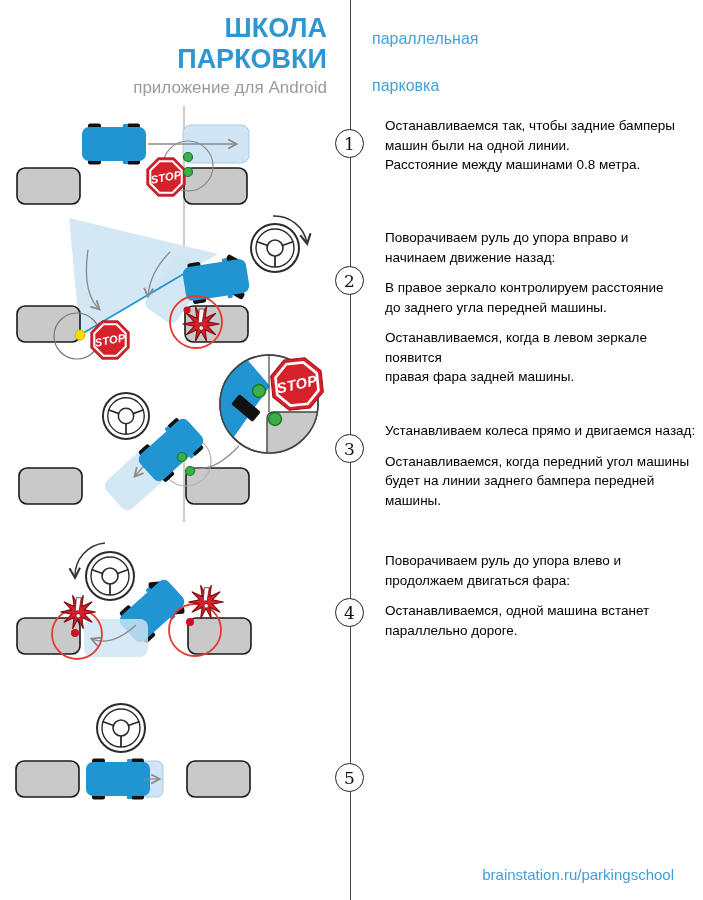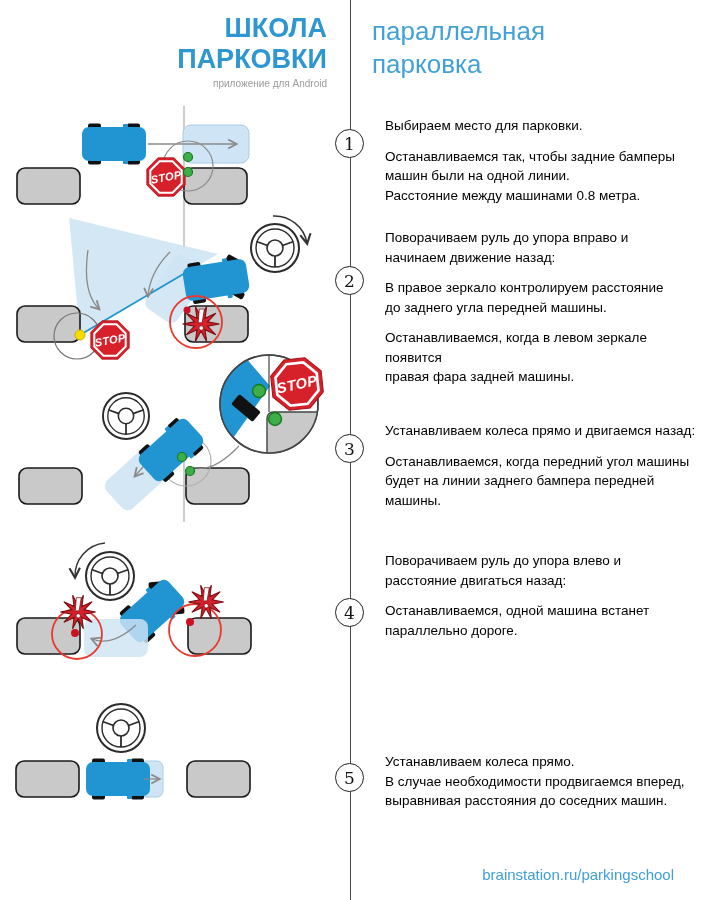--- a/index.html
+++ b/index.html
@@ -6,24 +6,24 @@
   .page {
     position:relative; width:703px; height:900px; background:#ffffff;
     font-family:"Liberation Sans", sans-serif; overflow:hidden;
   }
   .divider { position:absolute; left:350px; top:0; width:1px; height:900px; background:#4a4a4a; }
 
   .app-title {
     position:absolute; top:13px; right:376px; text-align:right;
     font-size:27px; font-weight:bold; color:#2e96d0; line-height:31px; white-space:pre-line;
   }
-  .app-subtitle { position:absolute; top:78px; right:376px; font-size:10px; color:#9b9b9b; }
+  .app-subtitle { position:absolute; top:78px; right:376px; font-size:17px; color:#9b9b9b; }
   .page-title {
-    position:absolute; left:372px; top:15px; font-size:26px; color:#43a1d8;
-    line-height:33px; white-space:pre-line;
+    position:absolute; left:372px; top:15px; font-size:16px; color:#43a1d8;
+    line-height:47px; white-space:pre-line;
   }
 
   .step-num {
     position:absolute; left:335px; width:27px; height:27px; border:1.4px solid #222;
     border-radius:50%; background:#fff; display:flex; align-items:center; justify-content:center;
     font-family:"DejaVu Serif", serif; font-size:17px; color:#111; z-index:5;
   }
   .n1{top:129px} .n2{top:266px} .n3{top:434px} .n4{top:598px} .n5{top:763px}
 
   .step-text { position:absolute; left:385px; width:312px; font-size:13.5px; line-height:19.5px; color:#000; }
@@ -59,48 +59,42 @@
       <span>3</span>
     </div>
   <div class="step-num n4">
       <span>4</span>
     </div>
   <div class="step-num n5">
       <span>5</span>
     </div>
 
   <div class="step-text s1">
-    <p>Выбираем место для парковки.</p>
     <p>Останавливаемся так, чтобы задние бамперы
 машин были на одной линии.
 Расстояние между машинами 0.8 метра.</p>
   </div>
   <div class="step-text s3">
     <p>Устанавливаем колеса прямо и двигаемся назад:</p>
     <p>Останавливаемся, когда передний угол машины
 будет на линии заднего бампера передней машины.</p>
   </div>
   <div class="step-text s2">
     <p>Поворачиваем руль до упора вправо и
 начинаем движение назад:</p>
     <p>В правое зеркало контролируем расстояние
 до заднего угла передней машины.</p>
     <p>Останавливаемся, когда в левом зеркале появится
 правая фара задней машины.</p>
   </div>
   <div class="step-text s4">
     <p>Поворачиваем руль до упора влево и
-расстояние двигаться назад:</p>
+продолжаем двигаться фара:</p>
     <p>Останавливаемся, одной машина встанет
 параллельно дороге.</p>
-  </div>
-  <div class="step-text s5">
-    <p>Устанавливаем колеса прямо.
-В случае необходимости продвигаемся вперед,
-выравнивая расстояния до соседних машин.</p>
   </div>
 
   <a class="footer-link" href="#">brainstation.ru/parkingschool</a>
 
   <svg class="diagrams" width="350" height="900" viewBox="0 0 350 900">
     <defs>
       <marker id="ah" markerWidth="10" markerHeight="10" refX="7" refY="4.5" orient="auto">
         <path d="M1,1 L7.5,4.5 L1,8" fill="none" stroke="#8a8a8a" stroke-width="1.4"></path>
       </marker>
       <marker id="ahd" markerWidth="10" markerHeight="10" refX="7" refY="4.5" orient="auto">

